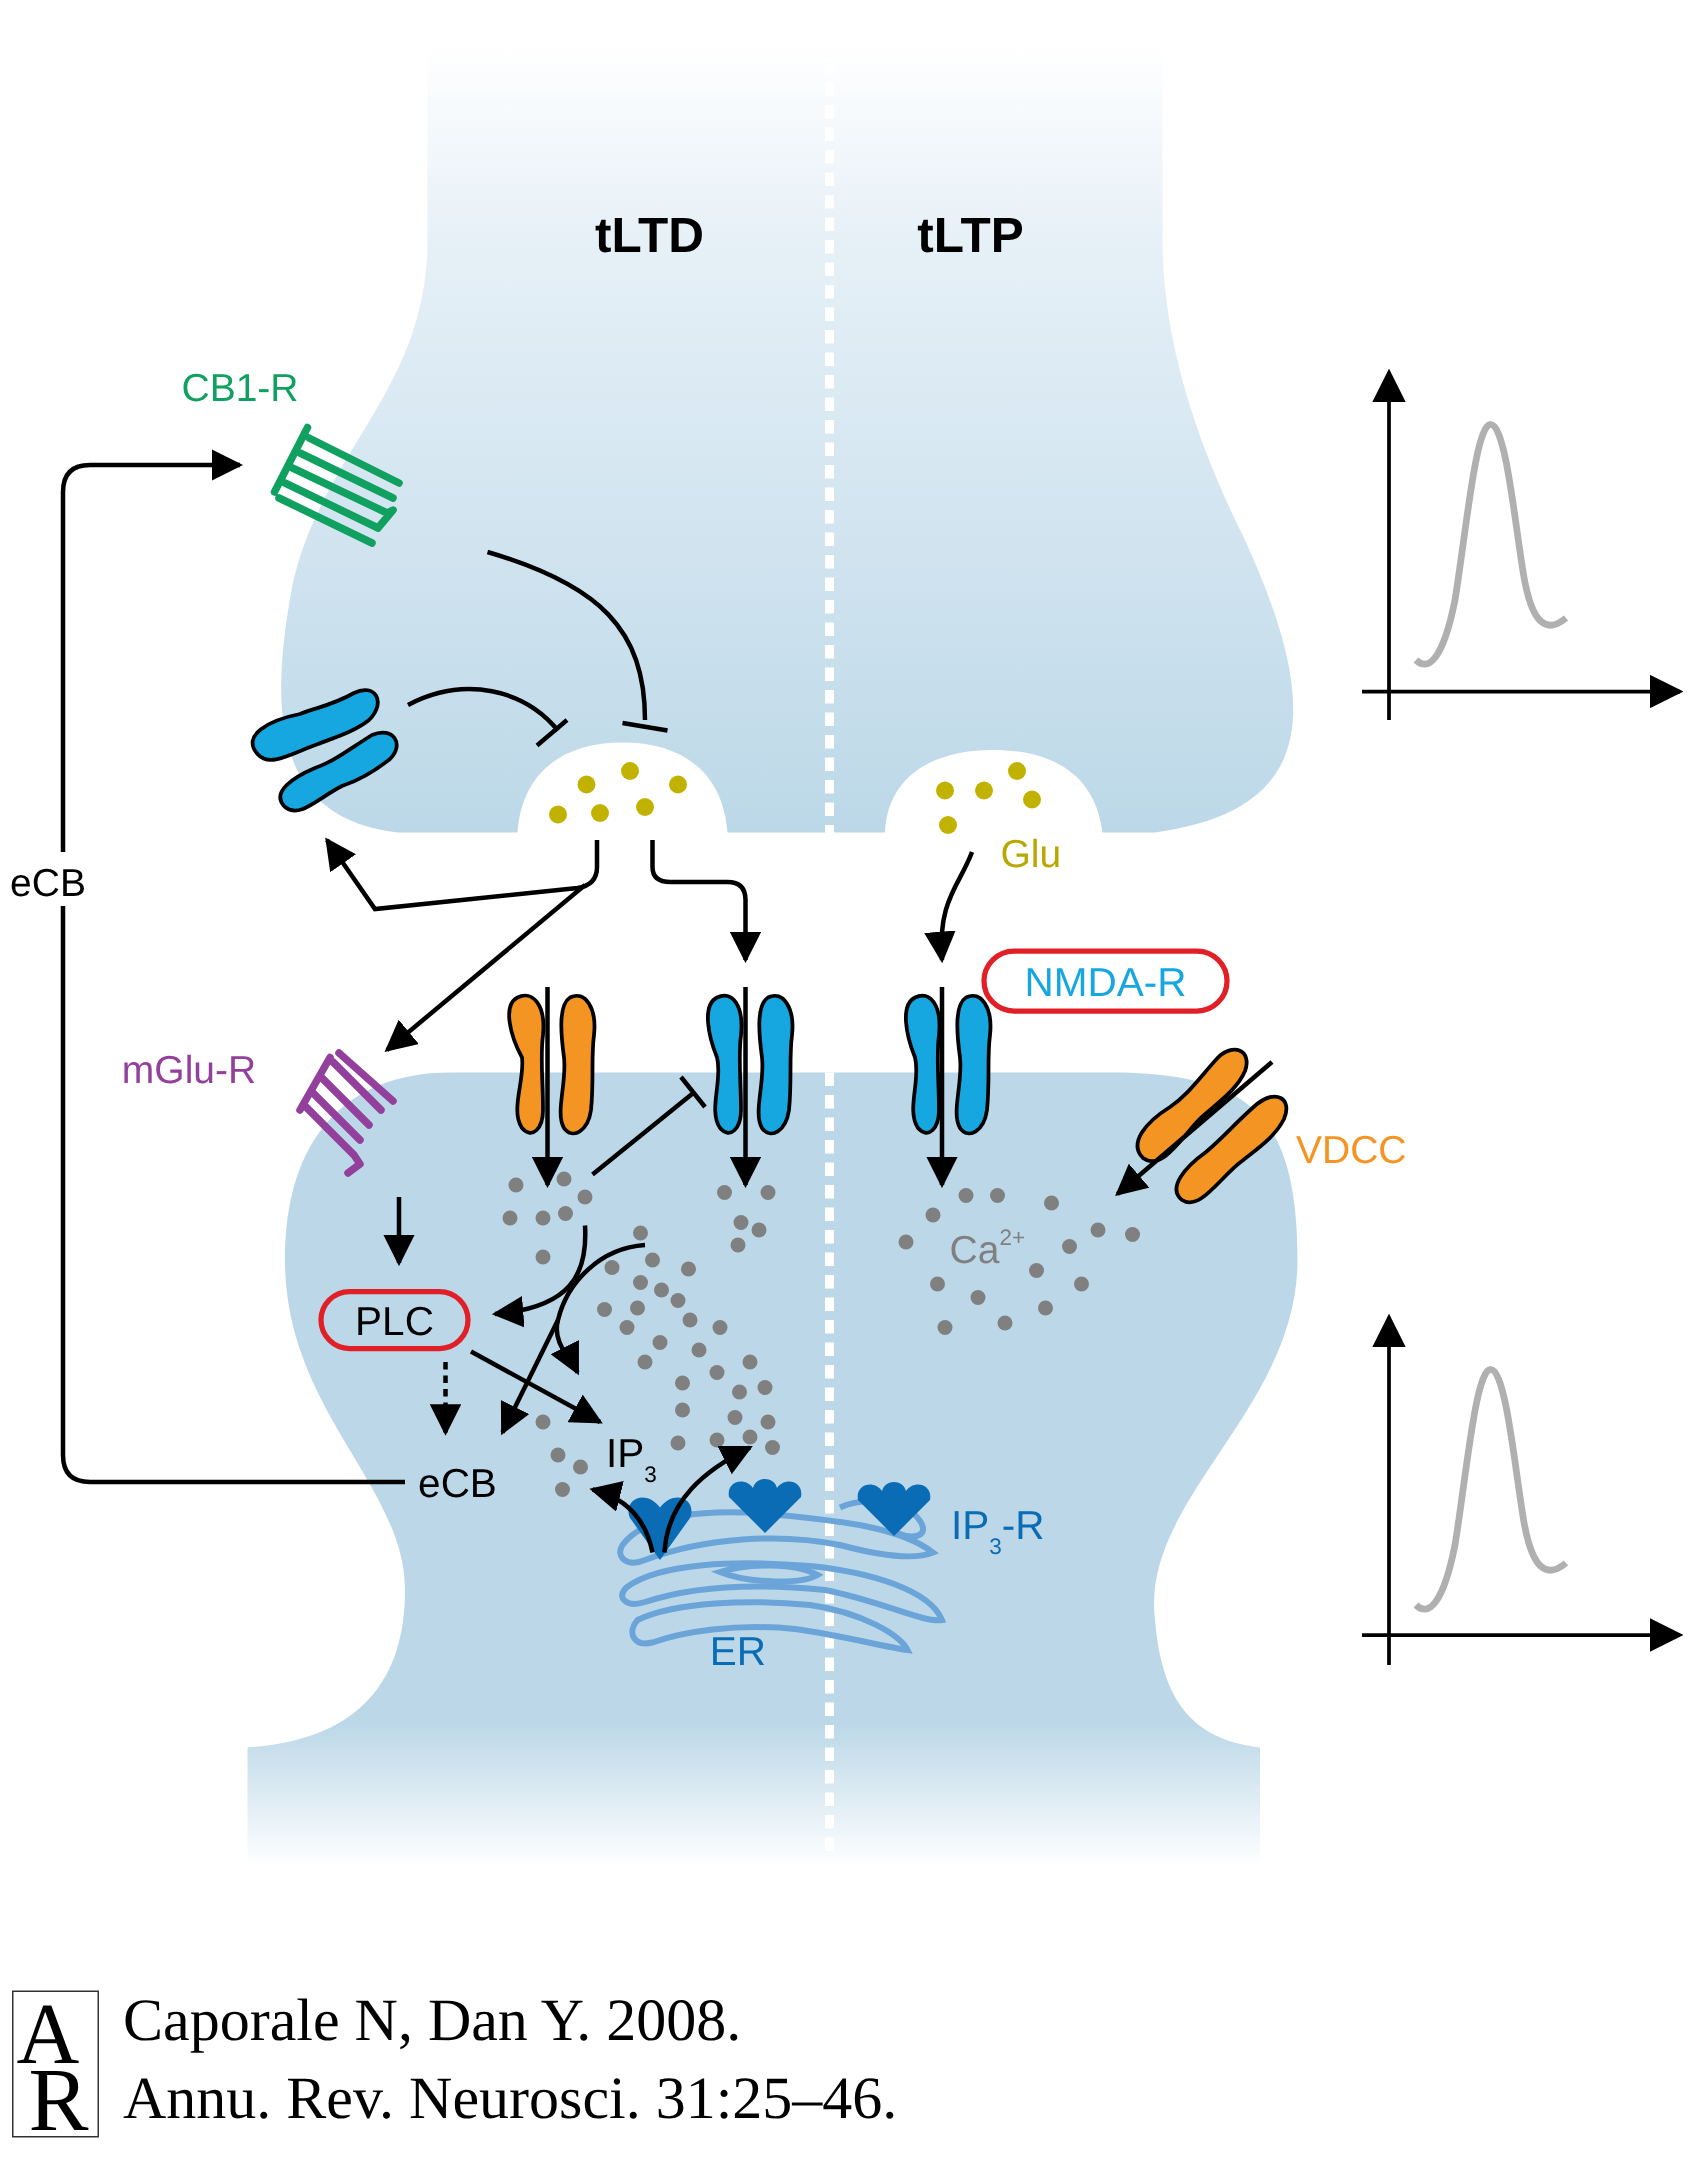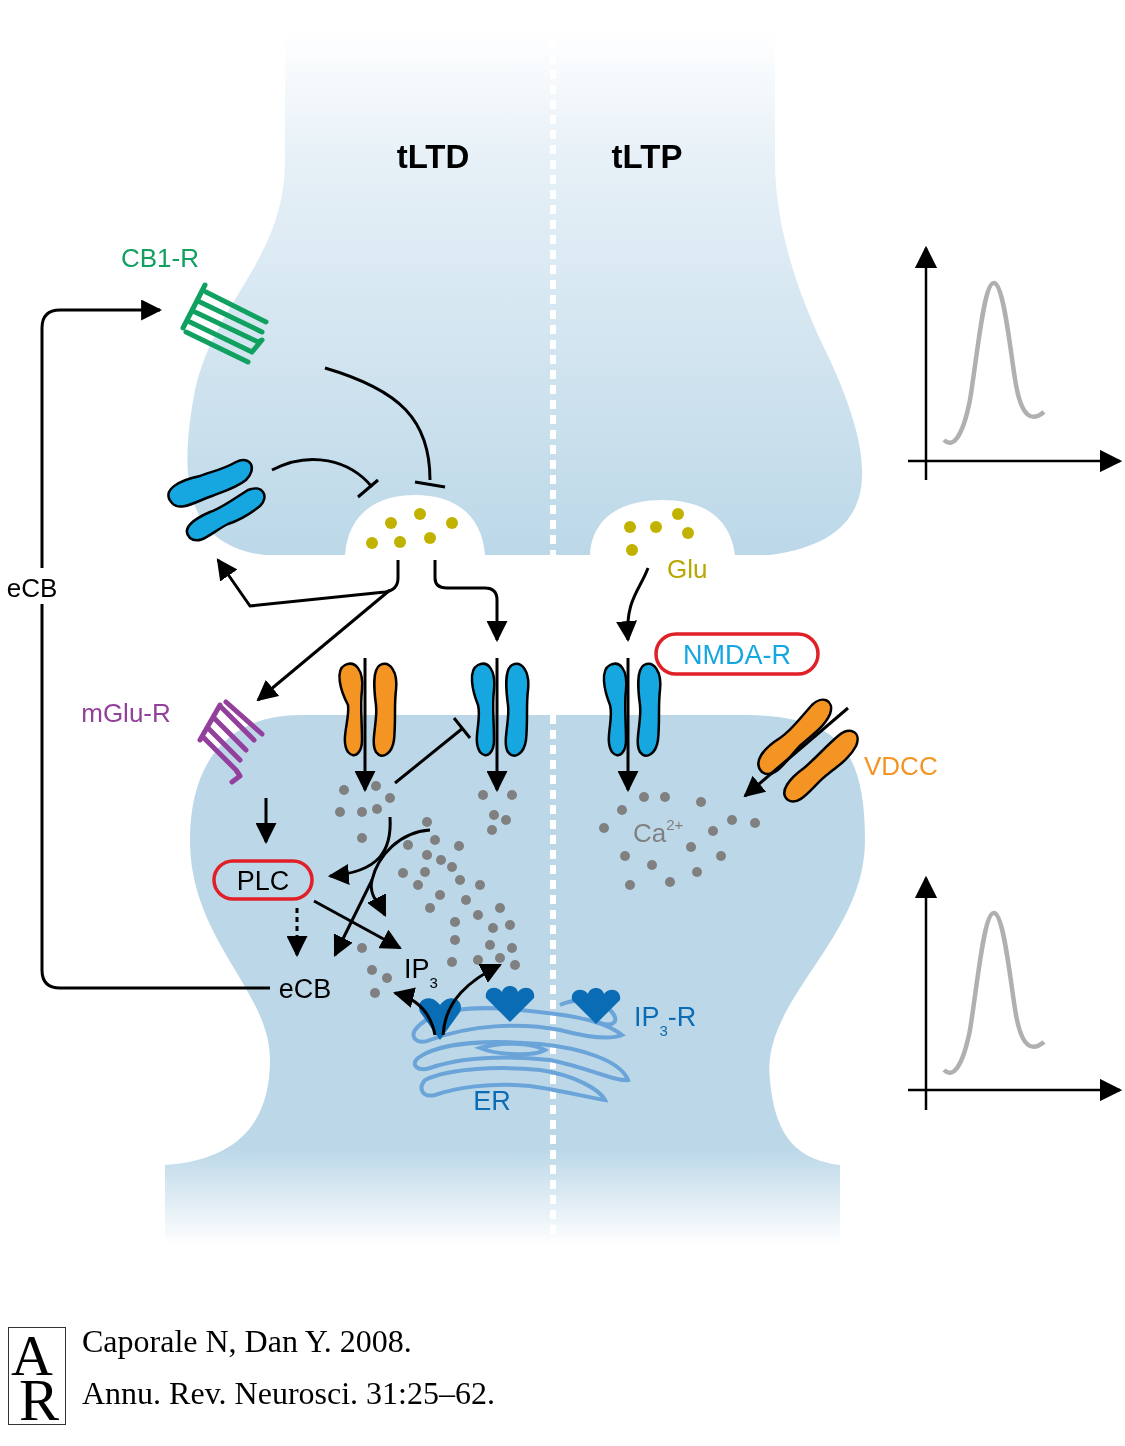--- a/index.html
+++ b/index.html
@@ -4,21 +4,21 @@
 <style>
   html, body { margin: 0; padding: 0; background: #ffffff; }
   body { width: 1125px; height: 1446px; position: relative; overflow: hidden; font-family: "Liberation Sans", sans-serif; }
   #diagram { position: absolute; left: 0; top: 0; width: 1125px; height: 1290px; }
   .lbl { font-family: "Liberation Sans", sans-serif; }
   .citation { position: absolute; left: 8px; top: 1323px; width: 700px; height: 110px; }
   .ar-logo { position: absolute; left: 0; top: 4px; width: 58px; height: 98px; border: 1.5px solid #333; box-sizing: border-box; }
   .ar-logo span { position: absolute; font-family: "Liberation Serif", serif; color: #000; }
   .ar-a { left: 2px; top: -6px; font-size: 58px; }
   .ar-r { left: 10px; top: 38px; font-size: 60px; }
-  .cite-line { position: absolute; left: 74px; font-family: "Liberation Serif", serif; font-size: 32px; color: #000; white-space: nowrap; }
+  .cite-line { position: absolute; left: 74px; font-family: "Liberation Serif", serif; font-size: 40px; color: #000; white-space: nowrap; }
   .cite-1 { top: 0px; }
   .cite-2 { top: 52px; }
 </style>
 </head>
 <body>
 
 <svg id="diagram" viewBox="0 0 1125 1290" xmlns="http://www.w3.org/2000/svg">
   <defs>
     <linearGradient id="preGrad" x1="0" y1="0" x2="0" y2="1">
       <stop offset="0" stop-color="#ffffff"></stop>
@@ -237,14 +237,14 @@
     <path d="M944,1070 C952,1078 962,1070 970,1030 C978,980 984,912 994,913 C1004,914 1010,980 1016,1015 C1022,1048 1032,1052 1044,1042" fill="none" stroke="#b0b0b0" stroke-width="4.5"></path>
   </g>
 </svg>
 
 <div class="citation">
   <div class="ar-logo">
     <span class="ar-a">A</span>
     <span class="ar-r">R</span>
   </div>
   <div class="cite-line cite-1">Caporale N, Dan Y. 2008.</div>
-  <div class="cite-line cite-2">Annu. Rev. Neurosci. 31:25–62.</div>
+  <div class="cite-line cite-2">Annu. Rev. Neurosci. 31:25–46.</div>
 </div>
 
 </body></html>

